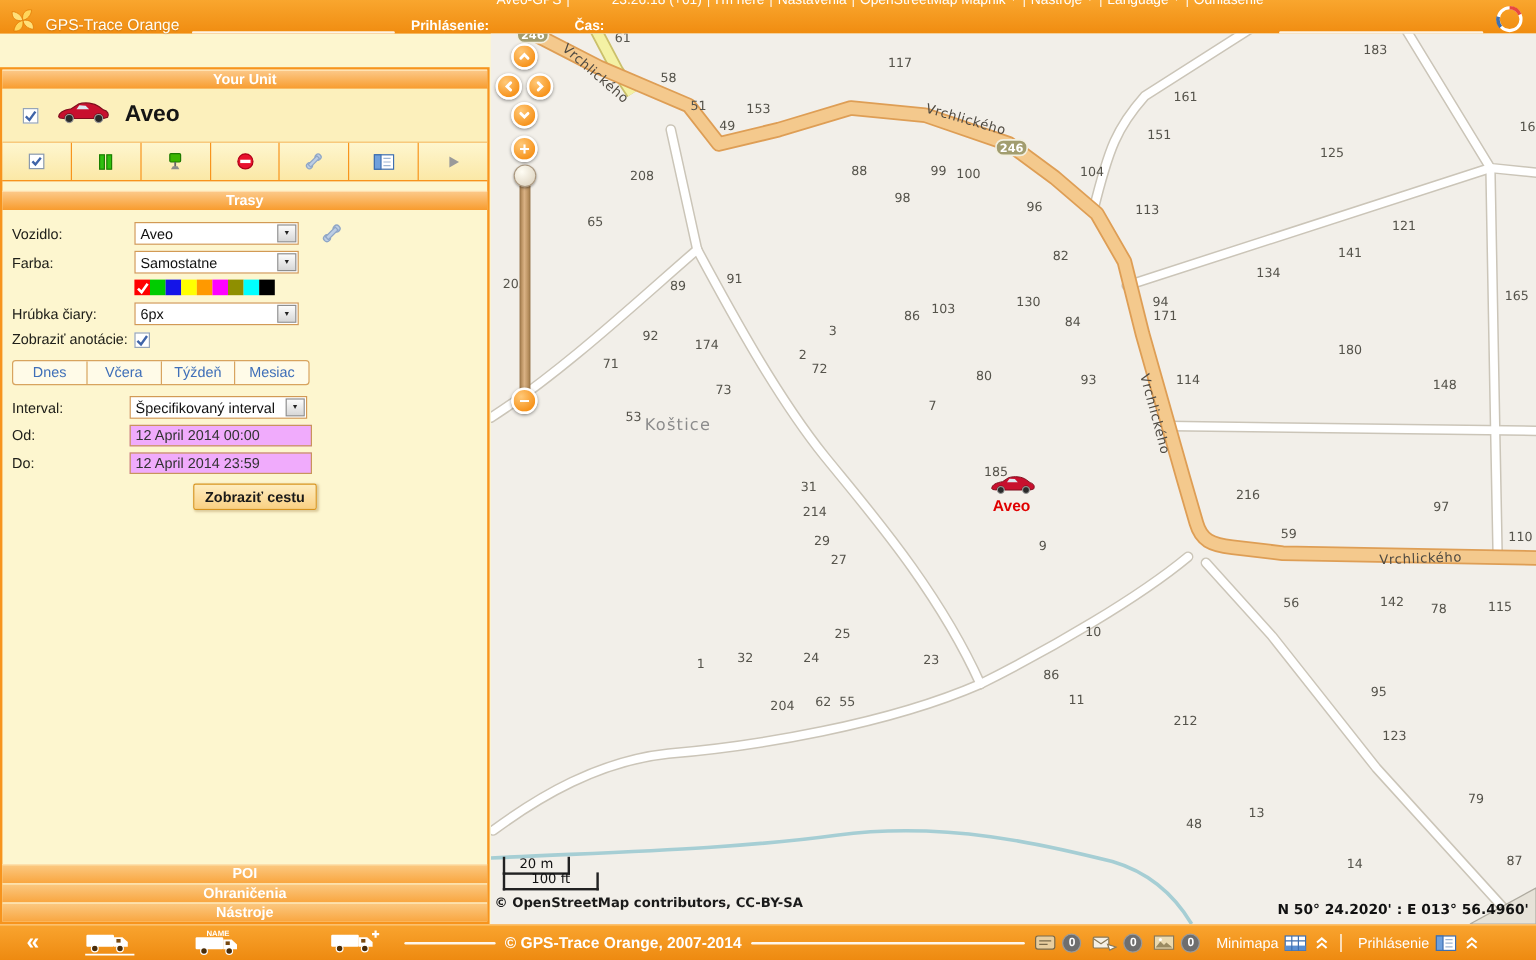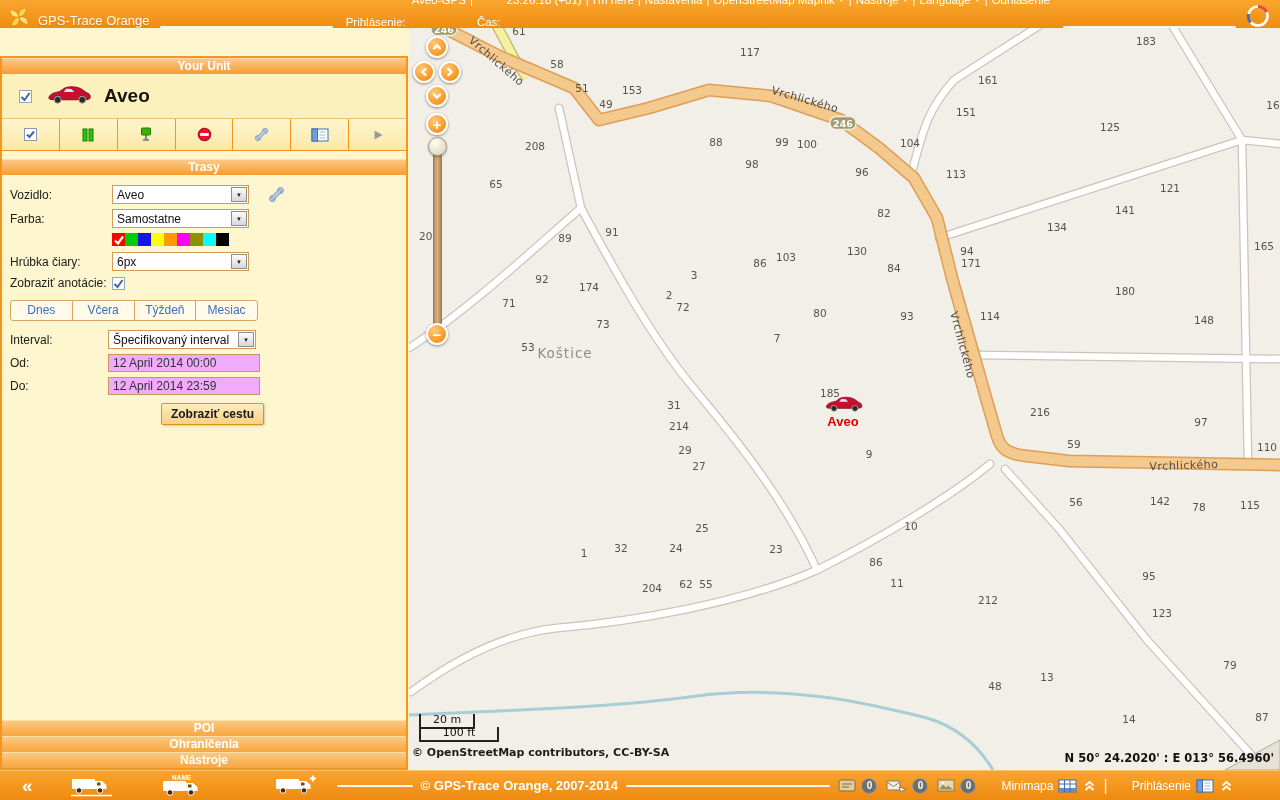--- a/index.html
+++ b/index.html
@@ -11,21 +11,21 @@
   
   .header {
     position:absolute; top:0; left:0; width:1280px; height:28px;
     background:linear-gradient(#F9A62E,#F08C10);
     display:flex; align-items:flex-end; color:#fff; padding:0 8px;
   }
   .app-name { font-size:13px; color:#FFFDF5; margin-left:8px; white-space:nowrap; text-shadow:0 1px 1px rgba(0,0,0,.15); }
   .h-line { flex:1; height:2px; background:rgba(255,255,255,.9); border-radius:2px; margin:0 10px; min-width:14px; }
   #header-menu { display:flex; align-items:center; white-space:nowrap; }
   .h-item { font-size:11.5px; margin:0 3px; color:#FFF; }
-  .h-item.b { font-weight:normal;margin-top:44px; }
+  .h-item.b { font-weight:bold;margin-top:44px; }
   .h-item.sep { margin:0 1px; opacity:.9; }
   .caret { font-size:7px; margin-left:3px; vertical-align:2px; }
 
   
   .sidebar { position:absolute; left:0; top:28px; width:408px; height:742px; }
   .tabs { display:flex; height:28px; }
   .tab { flex:1; display:flex; align-items:center; justify-content:center; font-size:13px; font-weight:bold; cursor:pointer; }
   .tab.active { background:linear-gradient(#FCBA62,#F7941D); color:#4A2F00; }
   .tab.inactive { background:linear-gradient(#FDEBC0,#F8C579); color:#4a463a; border-left:1px solid rgba(255,255,255,.7); }
   .side-body {
@@ -137,21 +137,21 @@
   .f-line.long { flex:1; margin:0 8px; }
   .f-copy { font-size:13px; font-weight:bold; margin-left:8px; white-space:nowrap; }
   .f-right { display:flex; align-items:center; margin-right:48px; }
   #footer-badges { display:flex; align-items:center; }
   .f-ico { display:inline-flex; cursor:pointer; }
   .badge {
     width:16px; height:16px; border-radius:50%; background:#6E6E6E; border:1px solid #9a9a9a;
     color:#fff; font-size:10px; font-weight:bold; display:inline-flex; align-items:center; justify-content:center;
     margin:0 9px 0 5px;
   }
-  .f-label { font-size:12px; color:#fff; margin:0 5px 0 16px; cursor:pointer; white-space:nowrap; }
+  .f-label { font-size:12px; color:#fff; margin:0 5px 0 4px; cursor:pointer; white-space:nowrap; }
   .f-div { margin:0 8px; opacity:.85; }
 </style>
 </head>
 <body>
 
 <div class="header">
   <span style="display:inline-flex;">
     <svg width="22" height="22" viewBox="0 0 22 22">
       <g>
         <path d="M11 11C10 5.2 13 1.6 18.4 2.2C17.8 7.4 14.6 10.1 11 11Z" fill="#FFD65C" stroke="#E07800" stroke-width=".6"></path>

